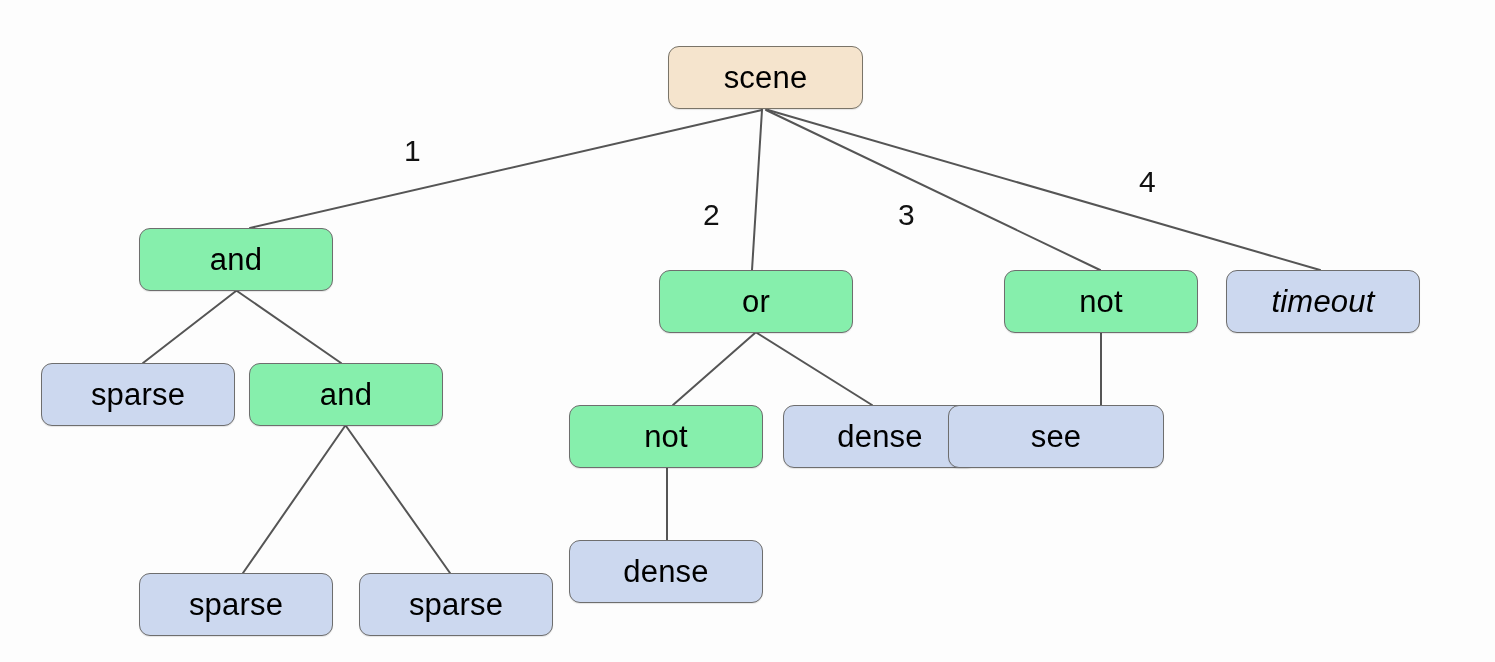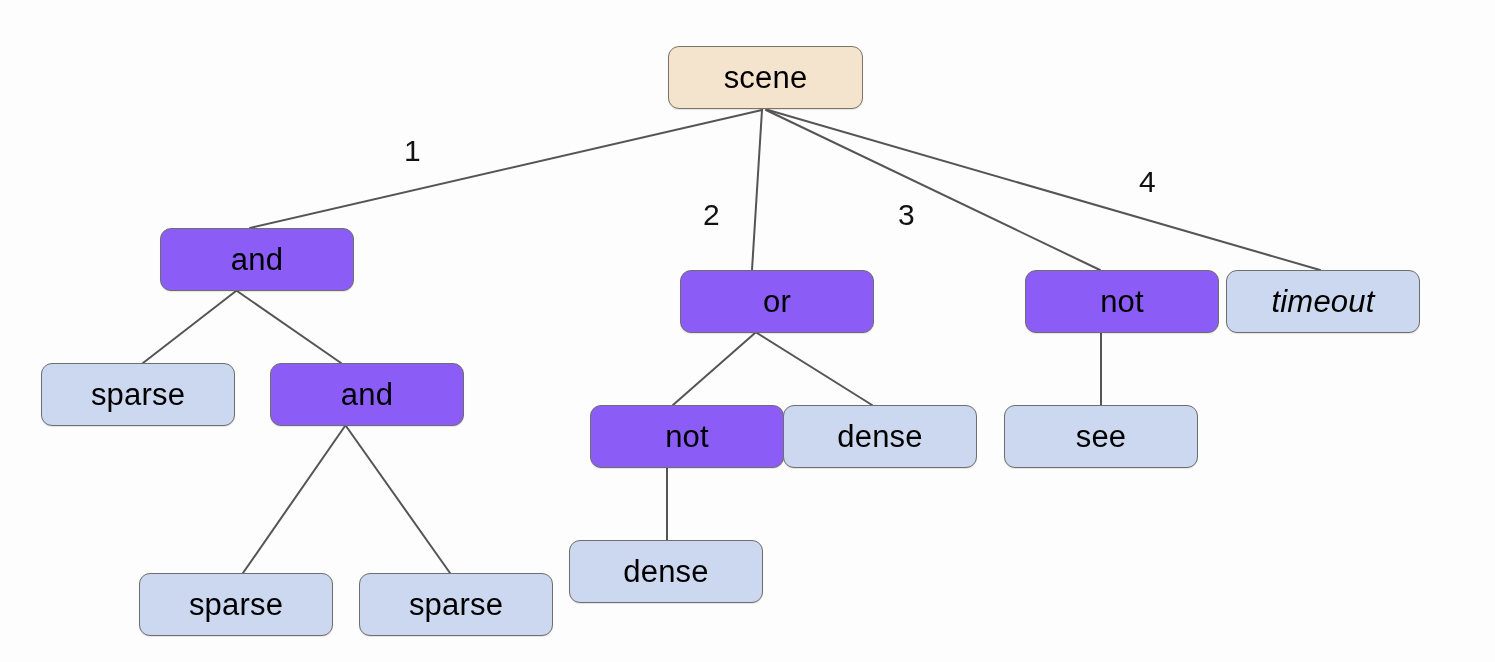--- a/index.html
+++ b/index.html
@@ -34,21 +34,21 @@
     align-items: center;
     justify-content: center;
     color: #000000;
     font-size: 31px;
     line-height: 1;
     letter-spacing: 0.2px;
     white-space: nowrap;
     box-shadow: 0 1px 1px rgba(0,0,0,0.10);
   }
   .node.root  { background: #f5e4cd; border-color: #7a7468; }
-  .node.op    { background: #8b5cf6; border-color: #6e6e6e; margin-left: 21px; }
+  .node.op    { background: #86efac; border-color: #6e6e6e; }
   .node.leaf  { background: #ccd8ef; border-color: #6e6e6e; }
 
   .edge-label {
     position: absolute;
     font-size: 30px;
     color: #111111;
     line-height: 1;
     white-space: nowrap;
   }
 </style>
@@ -77,21 +77,21 @@
       <div class="node op" style="left: 139px; top: 228px; width: 194px; height: 63px;">and</div>
       <div class="node leaf" style="left: 41px; top: 363px; width: 194px; height: 63px;">sparse</div>
       <div class="node op" style="left: 249px; top: 363px; width: 194px; height: 63px;">and</div>
       <div class="node leaf" style="left: 139px; top: 573px; width: 194px; height: 63px;">sparse</div>
       <div class="node leaf" style="left: 359px; top: 573px; width: 194px; height: 63px;">sparse</div>
       <div class="node op" style="left: 659px; top: 270px; width: 194px; height: 63px;">or</div>
       <div class="node op" style="left: 569px; top: 405px; width: 194px; height: 63px;">not</div>
       <div class="node leaf" style="left: 569px; top: 540px; width: 194px; height: 63px;">dense</div>
       <div class="node leaf" style="left: 783px; top: 405px; width: 194px; height: 63px;">dense</div>
       <div class="node op" style="left: 1004px; top: 270px; width: 194px; height: 63px;">not</div>
-      <div class="node leaf" style="left: 1004px; top: 405px; width: 194px; height: 63px;">see</div>
+      <div class="node leaf" style="left: 948px; top: 405px; width: 216px; height: 63px;">see</div>
       <div class="node leaf" style="left: 1226px; top: 270px; width: 194px; height: 63px; font-style: italic;">timeout</div>
     </div>
   <div id="label-layer">
       <div class="edge-label" style="left: 404px; top: 136px;">1</div>
       <div class="edge-label" style="left: 703px; top: 200px;">2</div>
       <div class="edge-label" style="left: 898px; top: 200px;">3</div>
       <div class="edge-label" style="left: 1139px; top: 167px;">4</div>
     </div>
 
 </div>

